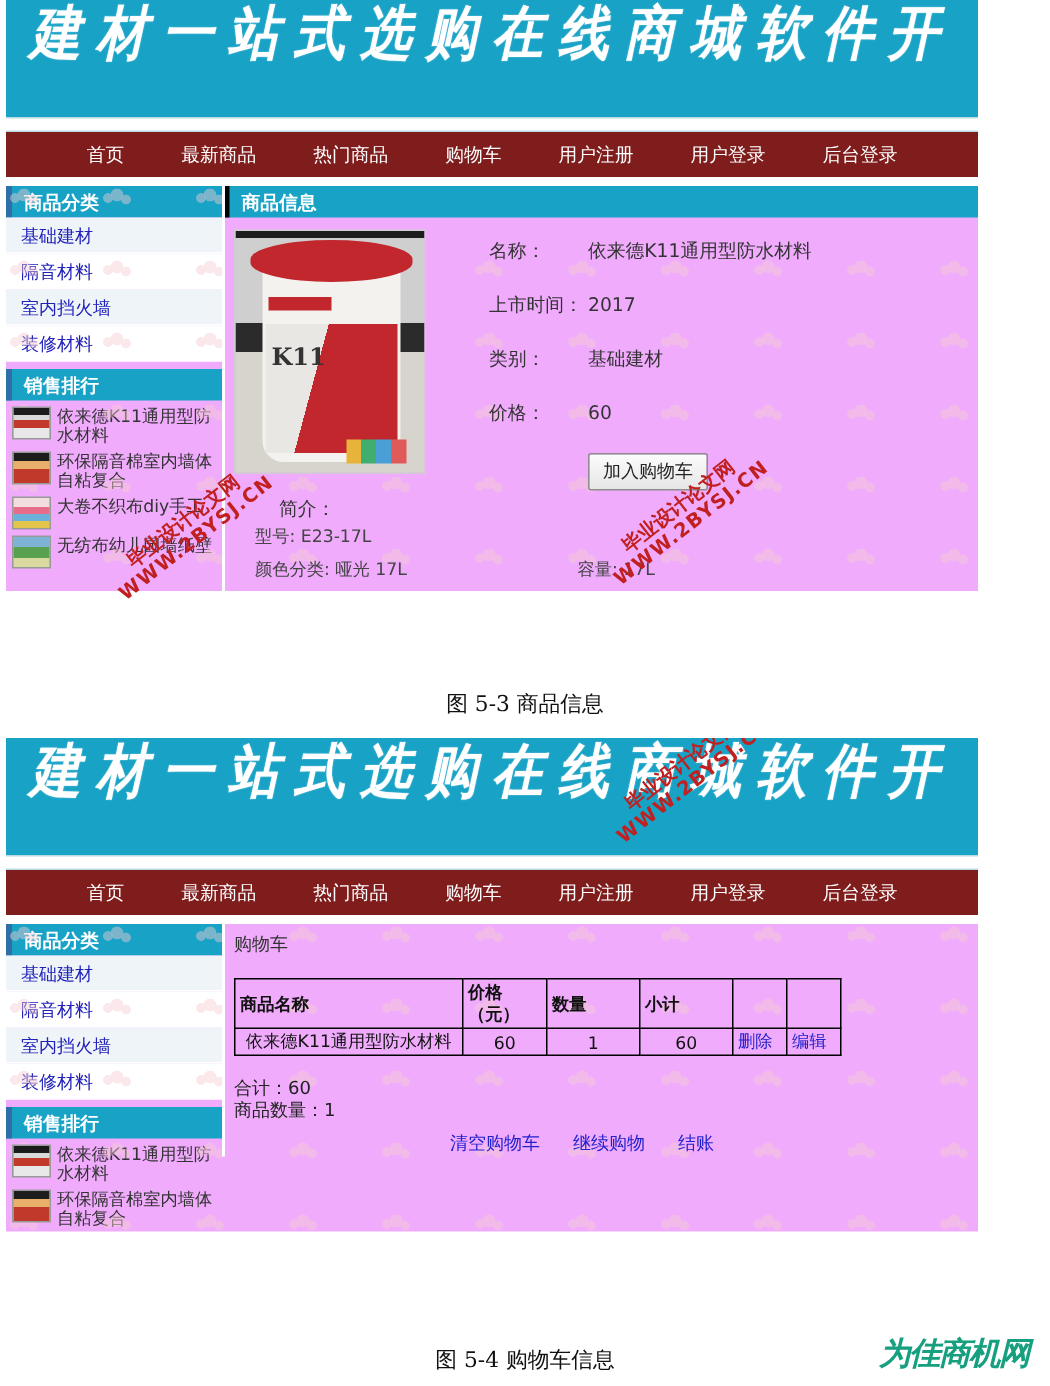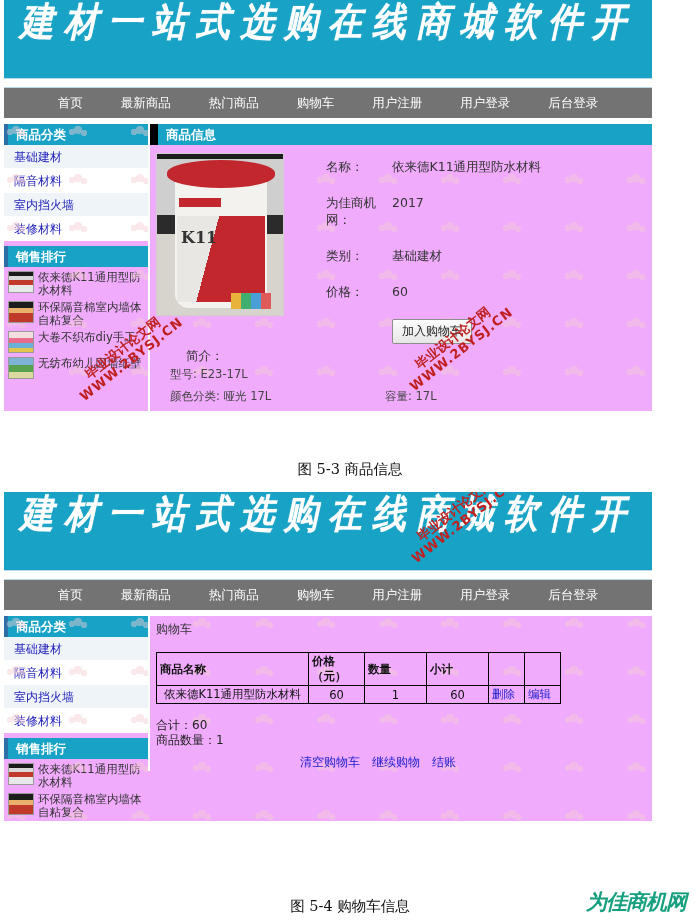--- a/index.html
+++ b/index.html
@@ -46,21 +46,21 @@
     transform-origin: top center;
     text-shadow: 0 0 1px rgba(255,255,255,.6);
   }
   .banner-strip {
     height: 10px;
     background: #ffffff;
     border-top: 1px solid #b9d9e3;
     border-bottom: 1px solid #b9d9e3;
   }
   .navbar {
-    background: #737373;
+    background: #7f1d1d;
     height: 30px;
     display: flex;
     align-items: center;
     justify-content: center;
     gap: 0px;
   }
   .nav-item {
     color: #ffffff;
     font-size: 12.5px;
     padding: 0 19px;
@@ -130,21 +130,21 @@
   
   .main { flex: 1 1 auto; border-left: 2px solid #ffffff; position: relative; }
   .main-head {
     background: #17a2c6;
     color: #ffffff;
     font-size: 12.5px;
     font-weight: bold;
     height: 21px;
     line-height: 21px;
     padding-left: 8px;
-    border-left: 8px solid #000000;
+    border-left: 3px solid #000000;
   }
   .prod-wrap { display: flex; padding: 8px 0 0 6px; }
   .prod-img {
     width: 128px; height: 163px;
     flex: 0 0 128px;
     border: 1px solid #cfcfcf;
     position: relative;
     overflow: hidden;
     background: linear-gradient(#1d1d1d 0 3%, #cfcfcf 3% 38%, #2b2b2b 38% 50%, #d7d3cd 50% 100%);
   }
@@ -231,21 +231,21 @@
   .cart-table td { text-align: center; height: 18px; }
   .th-name { width: 152px; }
   .th-price { width: 56px; }
   .th-qty { width: 62px; }
   .th-sub { width: 62px; }
   .th-a { width: 36px; }
   .th-b { width: 36px; }
   .link { color: #2222cc; cursor: pointer; }
   .totals { font-size: 12px; color: #222; padding: 14px 0 0 6px; line-height: 15px; }
   .cart-actions {
-    display: flex; gap: 12px;
+    display: flex; gap: 22px;
     padding: 6px 0 0 150px;
     font-size: 12px;
   }
 
   
   .wm {
     position: absolute;
     pointer-events: none;
     transform: rotate(-38deg);
     white-space: nowrap;
@@ -359,21 +359,21 @@
             <div class="bucket-k11">K11</div>
             <div class="bucket-swatch"></div>
           </div>
 
           <div class="prod-fields">
             <div class="field-row">
               <span class="field-label">名称：</span>
               <span class="field-value">依来德K11通用型防水材料</span>
             </div>
             <div class="field-row">
-              <span class="field-label">为佳商机网：</span>
+              <span class="field-label">上市时间：</span>
               <span class="field-value">2017</span>
             </div>
             <div class="field-row">
               <span class="field-label">类别：</span>
               <span class="field-value">基础建材</span>
             </div>
             <div class="field-row">
               <span class="field-label">价格：</span>
               <span class="field-value">60</span>
             </div>

